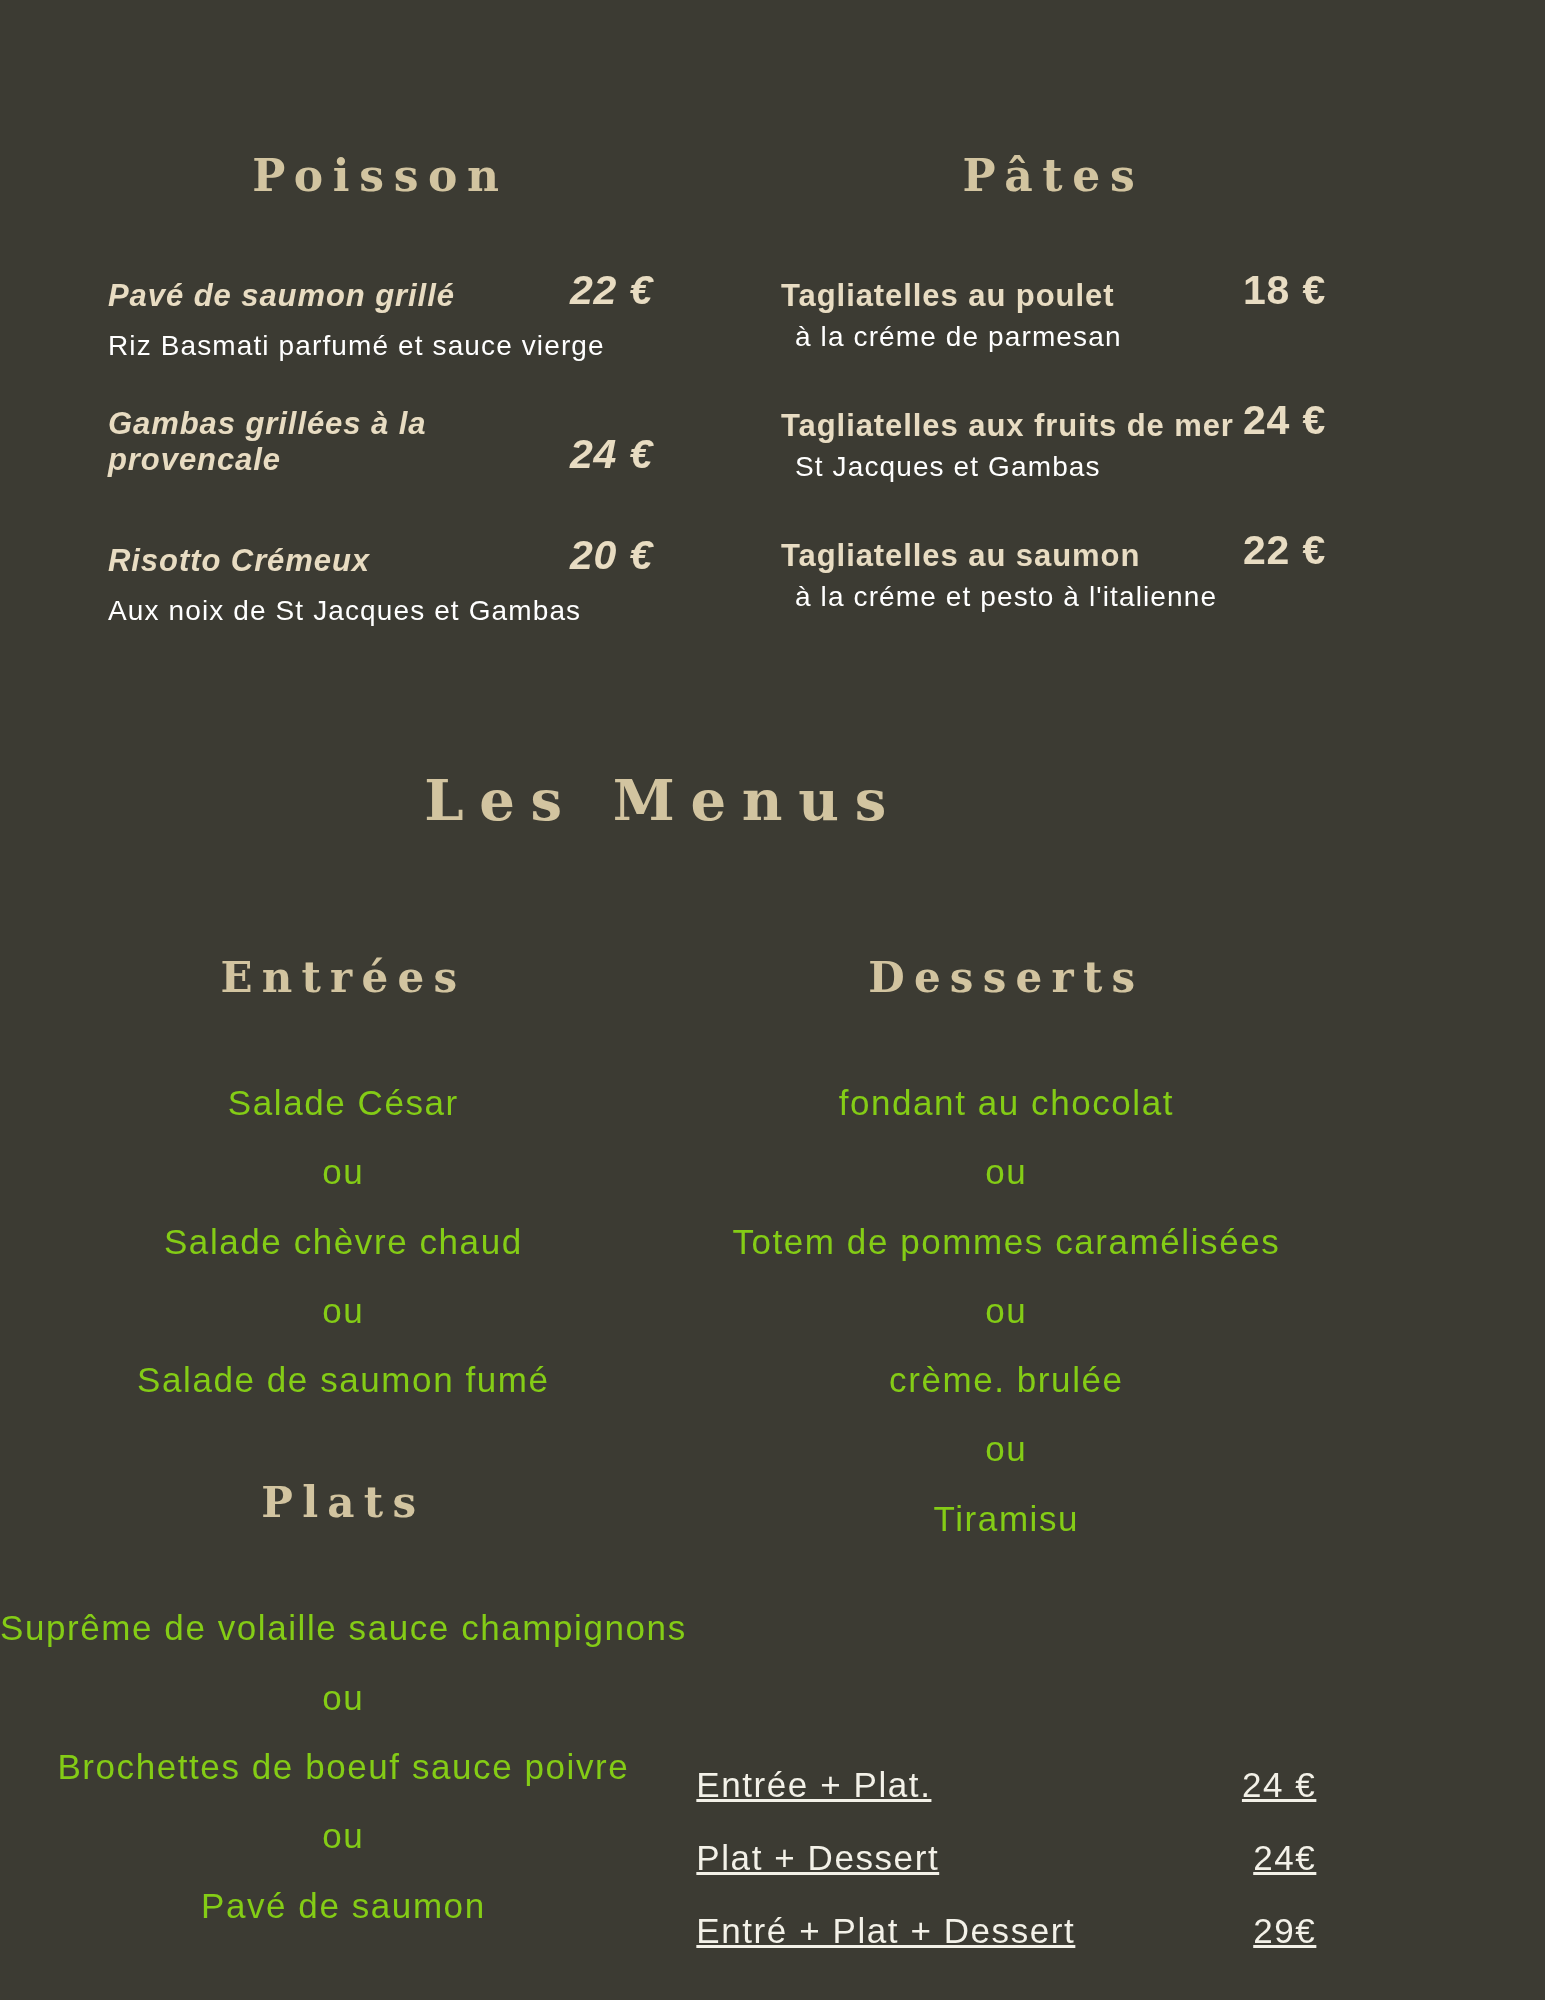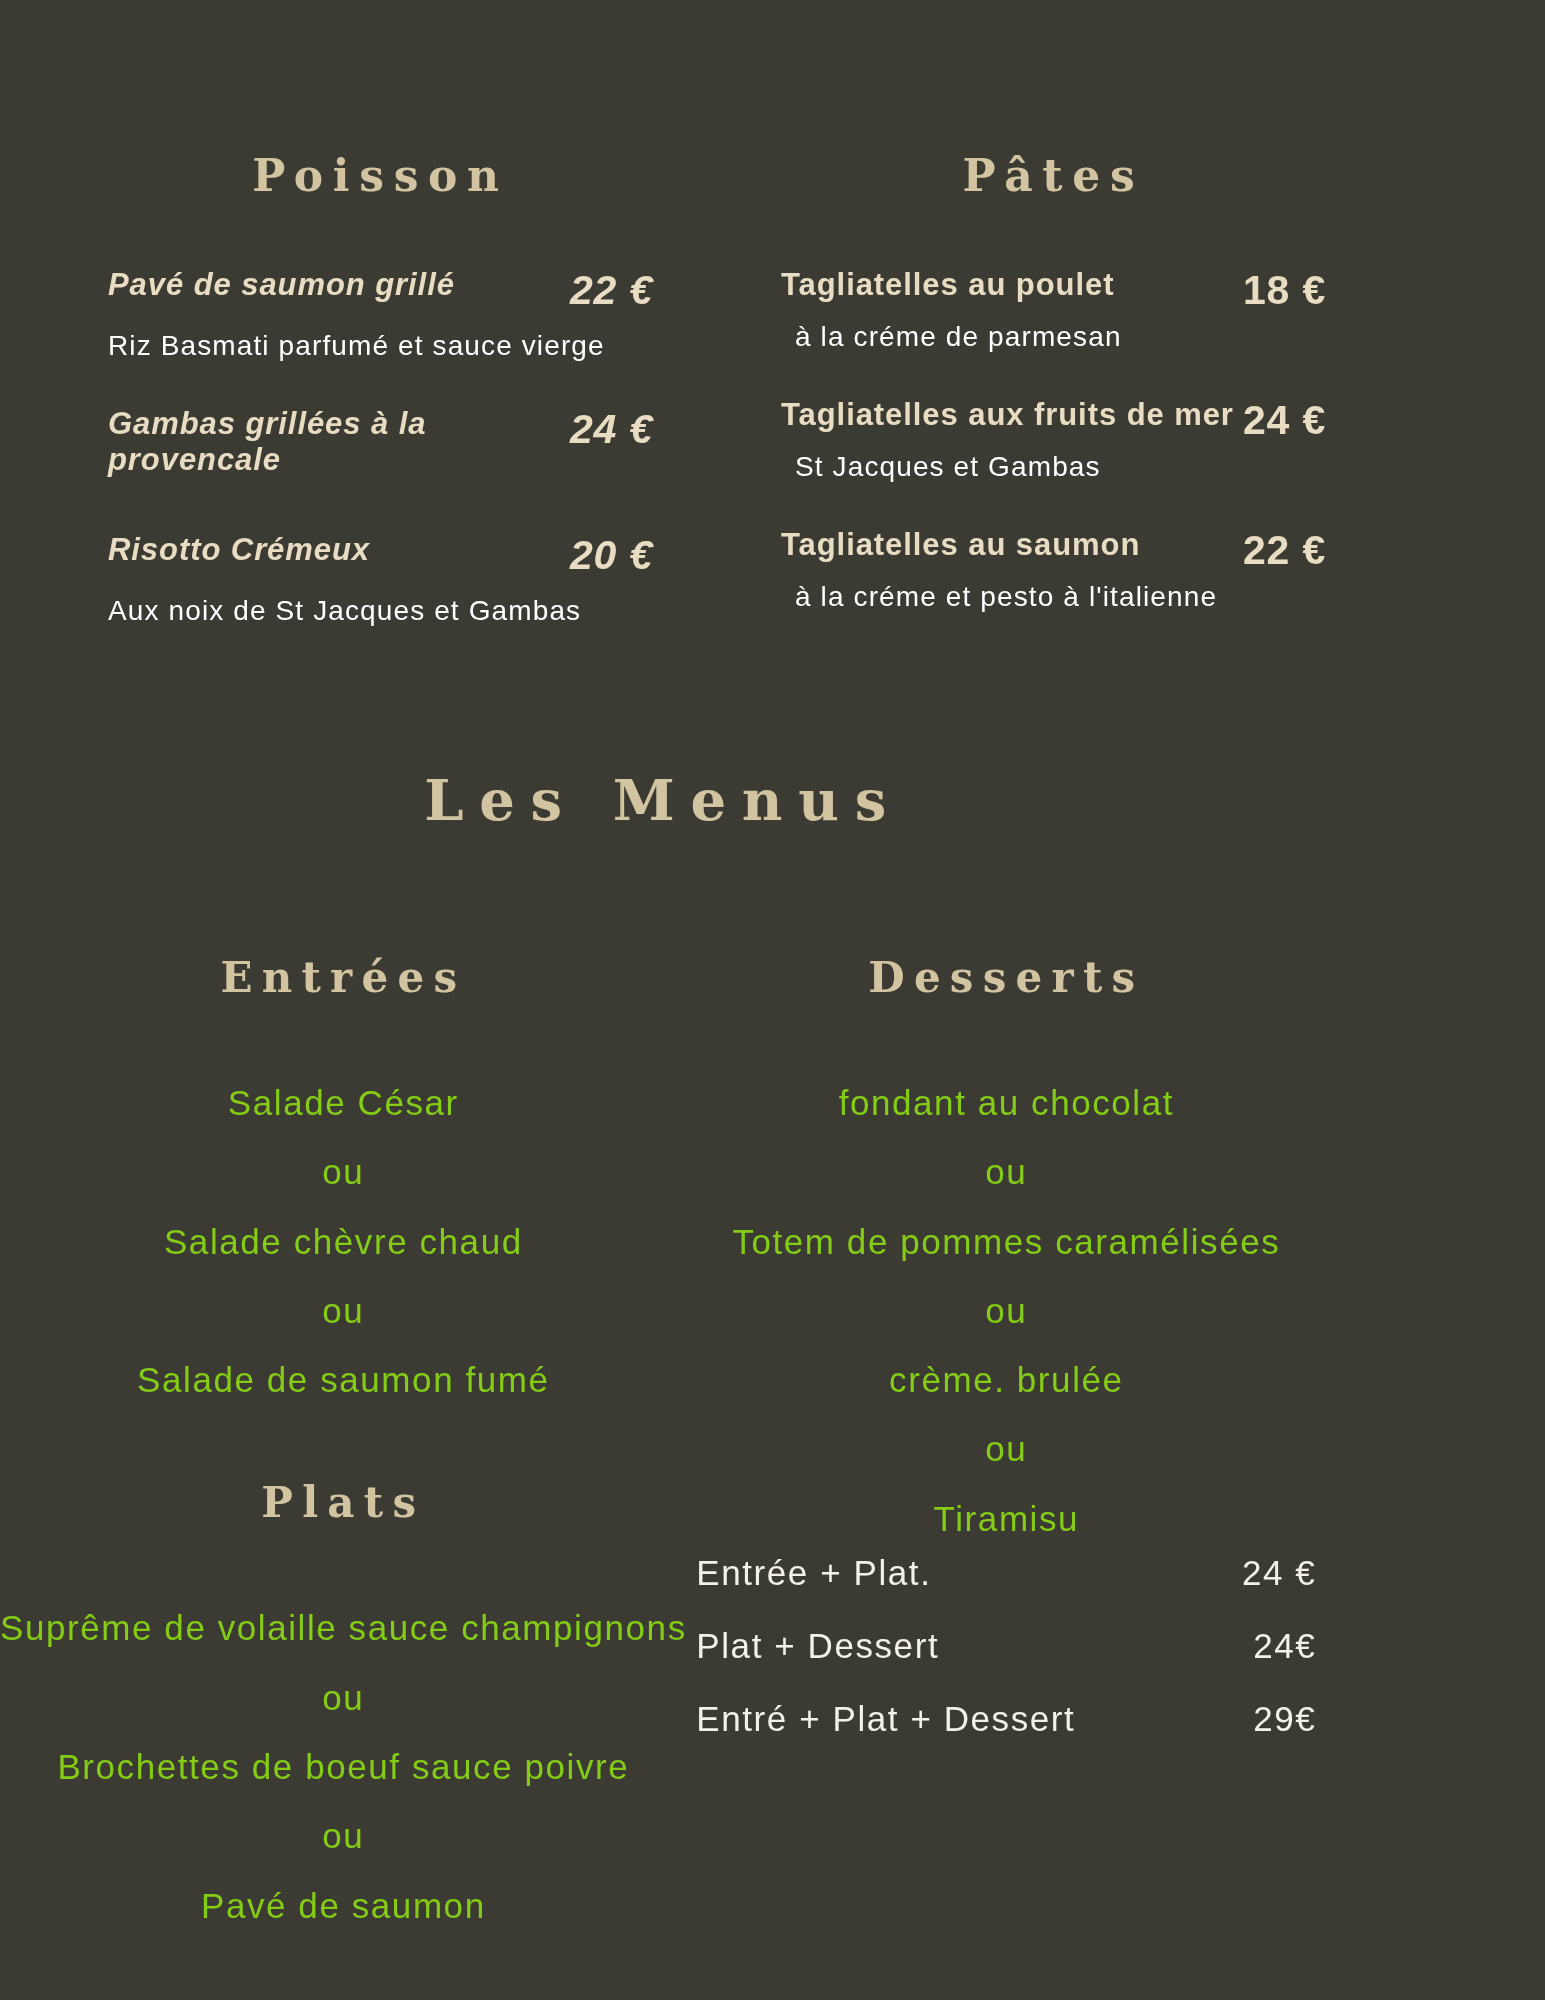--- a/index.html
+++ b/index.html
@@ -23,21 +23,21 @@
   }
 
   
   .top-grid { display: flex; align-items: flex-start; }
   .top-col { display: flex; flex-direction: column; }
   .top-col .sec-title { margin-bottom: 66px; }
   .col-poisson { margin-left: 108px; width: 622px; }
   .col-pates   { margin-left: 128px; width: 622px; }
 
   .dish { margin-bottom: 44px; }
-  .dish-line { display: flex; justify-content: space-between; align-items: flex-start; }
+  .dish-line { display: flex; justify-content: space-between; align-items: flex-end; }
   .dish-name {
     font-size: 31px;
     font-weight: 700;
     letter-spacing: 0.03em;
     color: #e8dcc2;
   }
   .col-poisson .dish-name { font-style: italic; }
   .dish-price {
     font-size: 41px;
     font-weight: 700;
@@ -76,21 +76,21 @@
     font-size: 35px;
     font-weight: 400;
     letter-spacing: 0.045em;
     line-height: 1.98;
     color: #84cc16;
     white-space: nowrap;
   }
   .block-plats { margin-top: 64px; }
 
   
-  .formules { width: 620px; align-self: center; }
+  .formules { margin-top: 212px; width: 620px; align-self: center; text-decoration: underline; }
   .formule-row {
     display: flex; justify-content: space-between; align-items: baseline;
     margin-bottom: 33px;
   }
   .formule-label, .formule-price {
     font-size: 35px;
     font-weight: 400;
     letter-spacing: 0.045em;
     color: #f3f1e8;
     white-space: nowrap;

